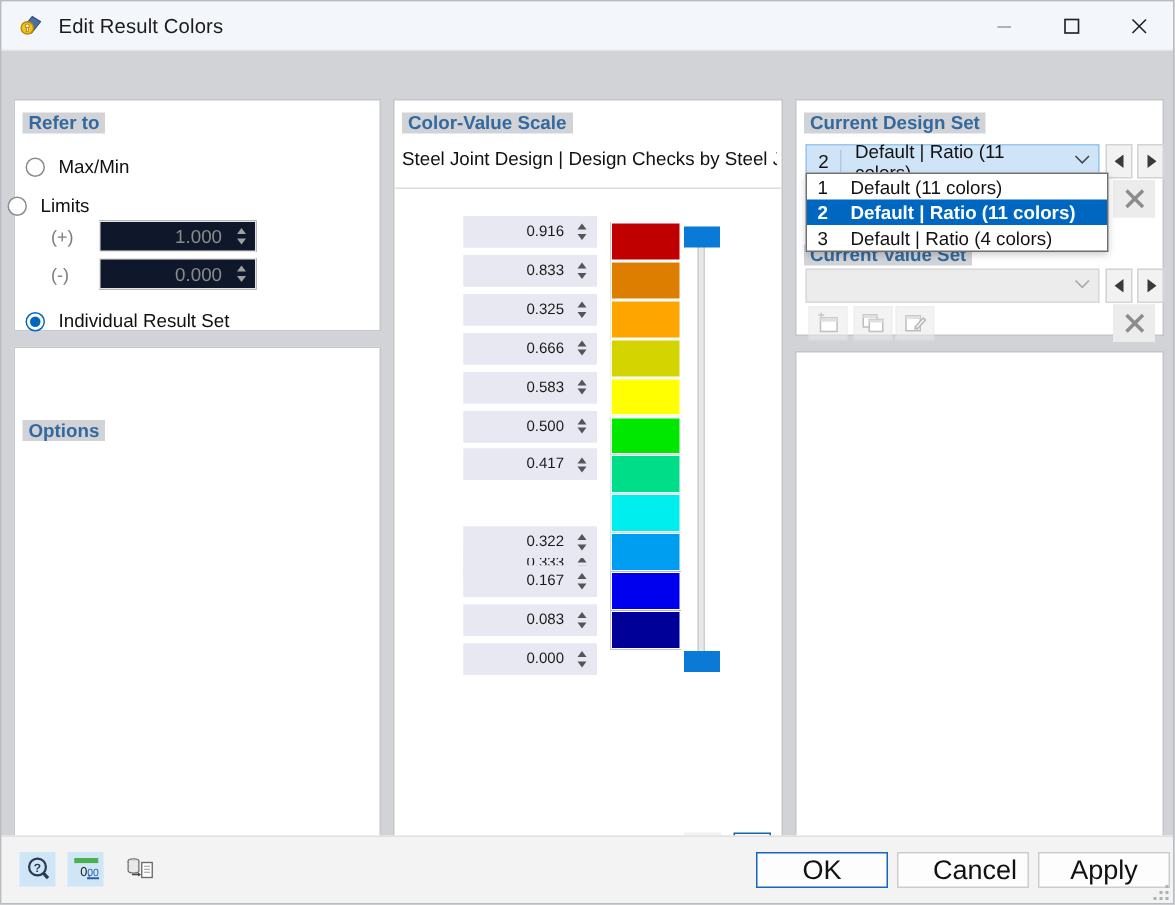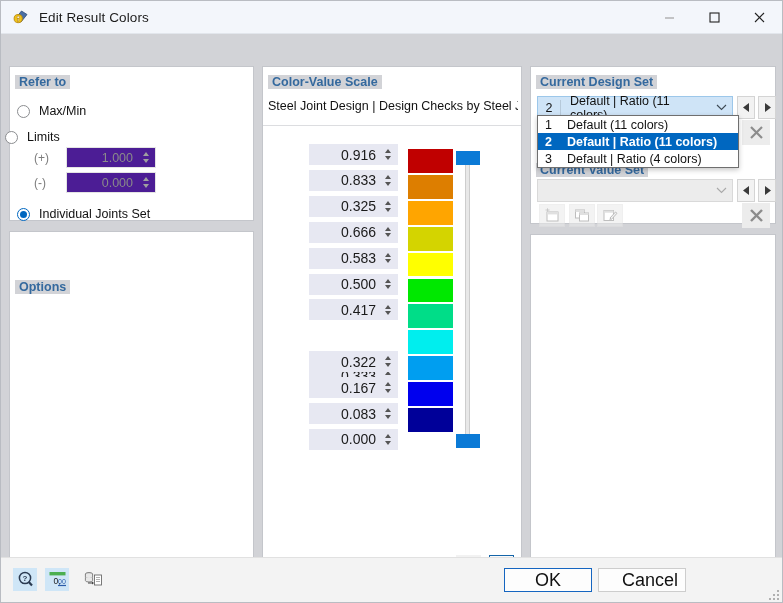--- a/index.html
+++ b/index.html
@@ -101,22 +101,22 @@
   
   .limit-row {
     position: absolute; display: flex; align-items: center;
   }
   #limit-plus  { left: 33px; top: 113px; }
   #limit-minus { left: 33px; top: 138px; }
   .limit-sign {
     width: 32px; font-size: 12px; color: #7d7d7d;
   }
   .spin {
-    width: 90px; height: 21px;
-    background: #4c1d95; border: 1px solid #e4e4e4;
+    width: 105px; height: 21px;
+    background: #0f172a; border: 1px solid #e4e4e4;
     box-sizing: border-box;
     display: flex; align-items: center;
     position: relative;
   }
   .spin .val {
     flex: 1; text-align: right;
     font-size: 12.5px; color: #8a8a8a;
     padding-right: 6px;
   }
   .spin .arrows {
@@ -150,21 +150,21 @@
   }
   .val-row {
     position: absolute; left: 47px;
     width: 89px; height: 21px;
     background: #e7e8f2; border: 1px solid #e7e8f2;
     box-sizing: border-box;
     display: flex; align-items: center;
   }
   .val-row .num {
     flex: 1; text-align: right;
-    font-size: 14px; color: #1a1a1a;
+    font-size: 10px; color: #1a1a1a;
     padding-right: 5px;
   }
   .val-row .arrows {
     width: 13px; display: flex; flex-direction: column;
     justify-content: center; align-items: center;
     padding-right: 3px;
   }
   .val-row .arrow-up { border-bottom-color: #555; }
   .val-row .arrow-dn { border-top-color: #555; }
 
@@ -375,21 +375,21 @@
     <div class="radio-row" id="row-maxmin">
       <span class="radio"></span>
       <span>Max/Min</span>
     </div>
     <div class="radio-row" id="row-limits">
       <span class="radio"></span>
       <span>Limits</span>
     </div>
     <div class="radio-row" id="row-ivs">
       <span class="radio checked"></span>
-      <span>Individual Joints Set</span>
+      <span>Individual Result Set</span>
     </div>
 
     <div class="limit-row" id="limit-plus">
       <span class="limit-sign">(+)</span>
       <span class="spin">
         <span class="val">1.000</span>
         <span class="arrows">
           <i class="arrow-up"></i>
           <i class="arrow-dn"></i>
         </span>
@@ -656,20 +656,21 @@
         <path d="M8 10.6 l2 1.4 l-2 1.4" fill="#444"></path>
         <rect x="10.5" y="4" width="7" height="10" fill="#fff" stroke="#6a6a6a" stroke-width=".9"></rect>
         <line x1="12" y1="6.5" x2="16" y2="6.5" stroke="#9a9a9a" stroke-width=".8"></line>
         <line x1="12" y1="8.5" x2="16" y2="8.5" stroke="#9a9a9a" stroke-width=".8"></line>
         <line x1="12" y1="10.5" x2="16" y2="10.5" stroke="#9a9a9a" stroke-width=".8"></line>
       </svg>
     </div>
 
     <div class="fbtn" id="btn-ok">OK</div>
     <div class="fbtn" id="btn-cancel">Cancel</div>
+    <div class="fbtn" id="btn-apply">Apply</div>
 
     <div class="resize-grip">
       <i style="right:0;bottom:0"></i>
         <i style="right:4px;bottom:0"></i>
         <i style="right:8px;bottom:0"></i>
       <i style="right:0;bottom:4px"></i>
         <i style="right:4px;bottom:4px"></i>
       <i style="right:0;bottom:8px"></i>
     </div>
   </div>

